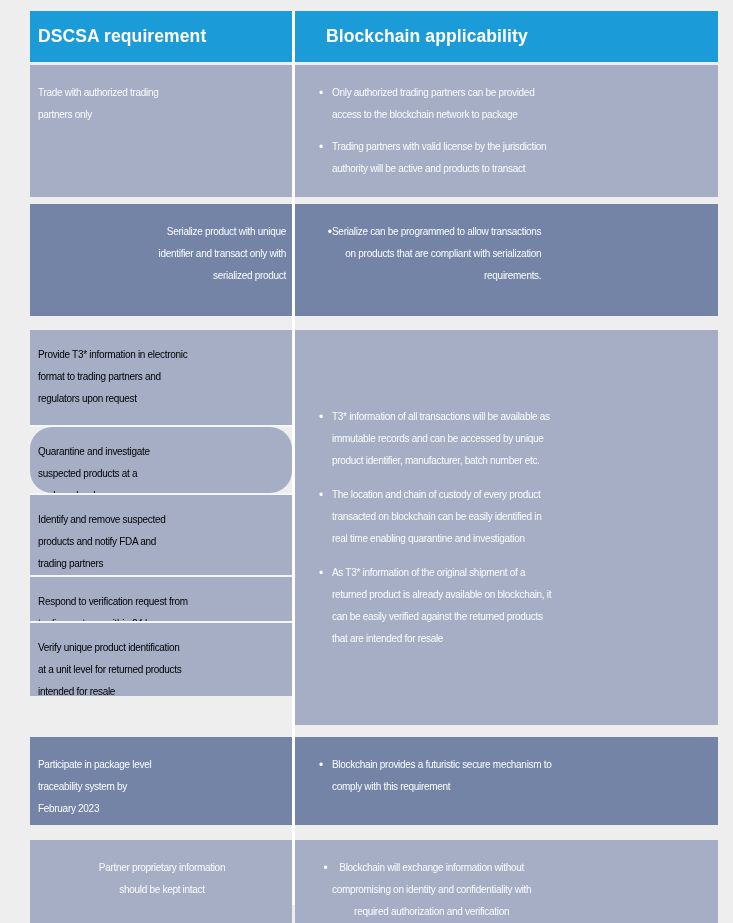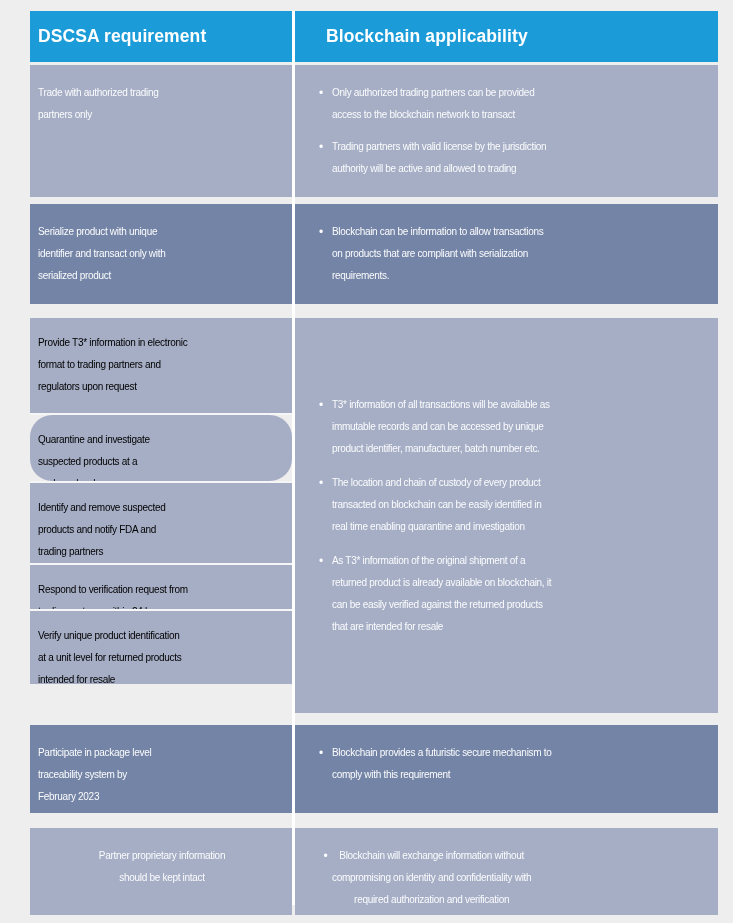--- a/index.html
+++ b/index.html
@@ -60,21 +60,21 @@
   }
   .bullets.centered{justify-content:center;padding-top:0;padding-bottom:0;gap:12px;}
   .bullet{display:flex;padding-left:24px;}
   .bullet .dot{
     flex:none;width:13px;font-size:12px;line-height:22px;
     color:var(--text);
   }
 
   
   .band.r1{height:132px;margin-top:3px;}
-  .band.r2{height:100px;margin-top:7px;}
+  .band.r2{height:112px;margin-top:7px;text-align:right;}
   .band.r3{height:395px;margin-top:14px;}
   .band.r4{height:88px;margin-top:12px;}
   .band.r5{height:87px;margin-top:15px;text-align:center;}
 
   
   .subcol{display:flex;flex-direction:column;}
   .subcell{padding:14px 6px 4px 8px;background:var(--row-light);}
   .hdiv{height:2px;background:#F7F6F7;flex:none;}
   .s1{height:95px;} .s2{height:66px;border-radius:22px;} .s3{height:80px;} .s4{height:44px;} .s5{height:73px;}
 </style>
@@ -94,41 +94,41 @@
     <div class="band r1 tone-light">
       <div class="cell left req-cell">
         <div class="txt">Trade with authorized trading
 partners only</div>
       </div>
       <div class="split"></div>
       <div class="cell right bullets">
         <div class="bullet">
           <span class="dot">•</span>
           <span class="txt">Only authorized trading partners can be provided
-access to the blockchain network to transact</span>
+access to the blockchain network to package</span>
         </div>
         <div class="bullet">
           <span class="dot">•</span>
           <span class="txt">Trading partners with valid license by the jurisdiction
-authority will be active and allowed to trading</span>
+authority will be active and products to transact</span>
         </div>
       </div>
     </div>
 
     <div class="band r2 tone-dark">
       <div class="cell left req-cell">
         <div class="txt">Serialize product with unique
 identifier and transact only with
 serialized product</div>
       </div>
       <div class="split"></div>
       <div class="cell right bullets">
         <div class="bullet">
           <span class="dot">•</span>
-          <span class="txt">Blockchain can be information to allow transactions
+          <span class="txt">Serialize can be programmed to allow transactions
 on products that are compliant with serialization
 requirements.</span>
         </div>
       </div>
     </div>
 
     <div class="band r3">
       <div class="left subcol">
         <div class="subcell s1">
           <div class="txt">Provide T3* information in electronic

